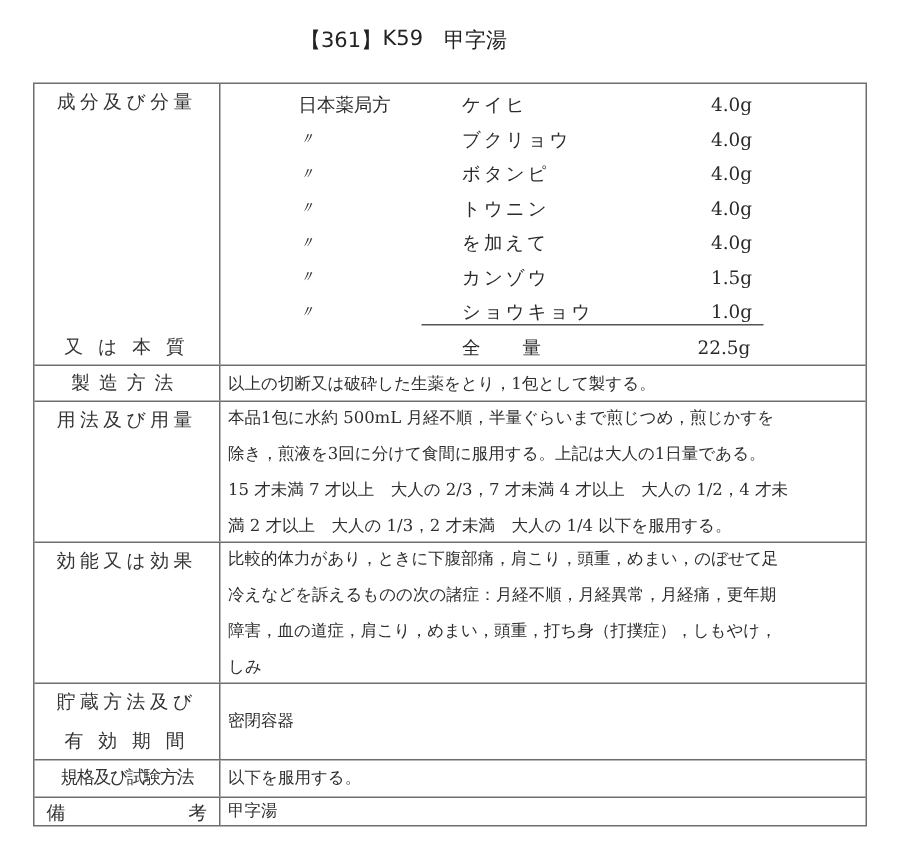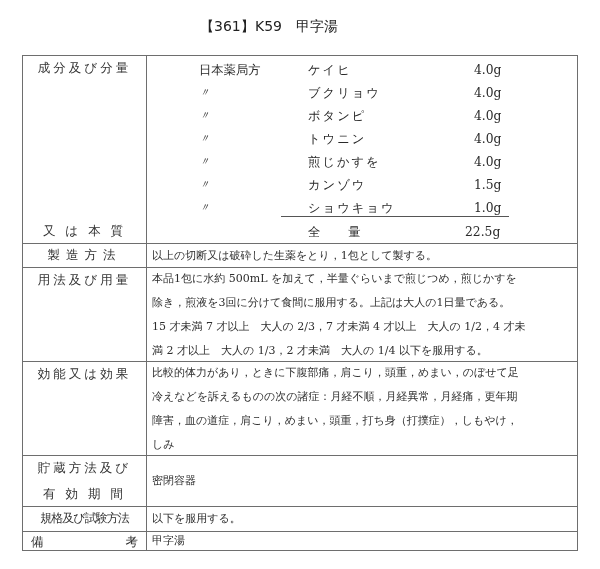--- a/index.html
+++ b/index.html
@@ -95,21 +95,21 @@
         <span class="nm">ボタンピ</span>
         <span class="amt">4.0g</span>
       </div>
       <div class="ing" style="top:71px">
         <span class="src ditto">〃</span>
         <span class="nm">トウニン</span>
         <span class="amt">4.0g</span>
       </div>
       <div class="ing" style="top:94px">
         <span class="src ditto">〃</span>
-        <span class="nm">煎じかすを</span>
+        <span class="nm">を加えて</span>
         <span class="amt">4.0g</span>
       </div>
       <div class="ing" style="top:117px">
         <span class="src ditto">〃</span>
         <span class="nm">カンゾウ</span>
         <span class="amt">1.5g</span>
       </div>
       <div class="ing" style="top:140px">
         <span class="src ditto">〃</span>
         <span class="nm">ショウキョウ</span>
@@ -130,21 +130,21 @@
     <div class="val">
       <p>以上の切断又は破砕した生薬をとり，1包として製する。</p>
     </div>
   </div>
 
   <div class="row r-yoho">
     <div class="lbl">
       <div class="ls-mid">用法及び用量</div>
     </div>
     <div class="val">
-      <p>本品1包に水約 500mL を加えて，半量ぐらいまで煎じつめ，煎じかすを</p>
+      <p>本品1包に水約 500mL 月経不順，半量ぐらいまで煎じつめ，煎じかすを</p>
       <p>除き，煎液を3回に分けて食間に服用する。上記は大人の1日量である。</p>
       <p>15 才未満 7 才以上　大人の 2/3，7 才未満 4 才以上　大人の 1/2，4 才未</p>
       <p>満 2 才以上　大人の 1/3，2 才未満　大人の 1/4 以下を服用する。</p>
     </div>
   </div>
 
   <div class="row r-koka">
     <div class="lbl">
       <div class="ls-mid">効能又は効果</div>
     </div>

